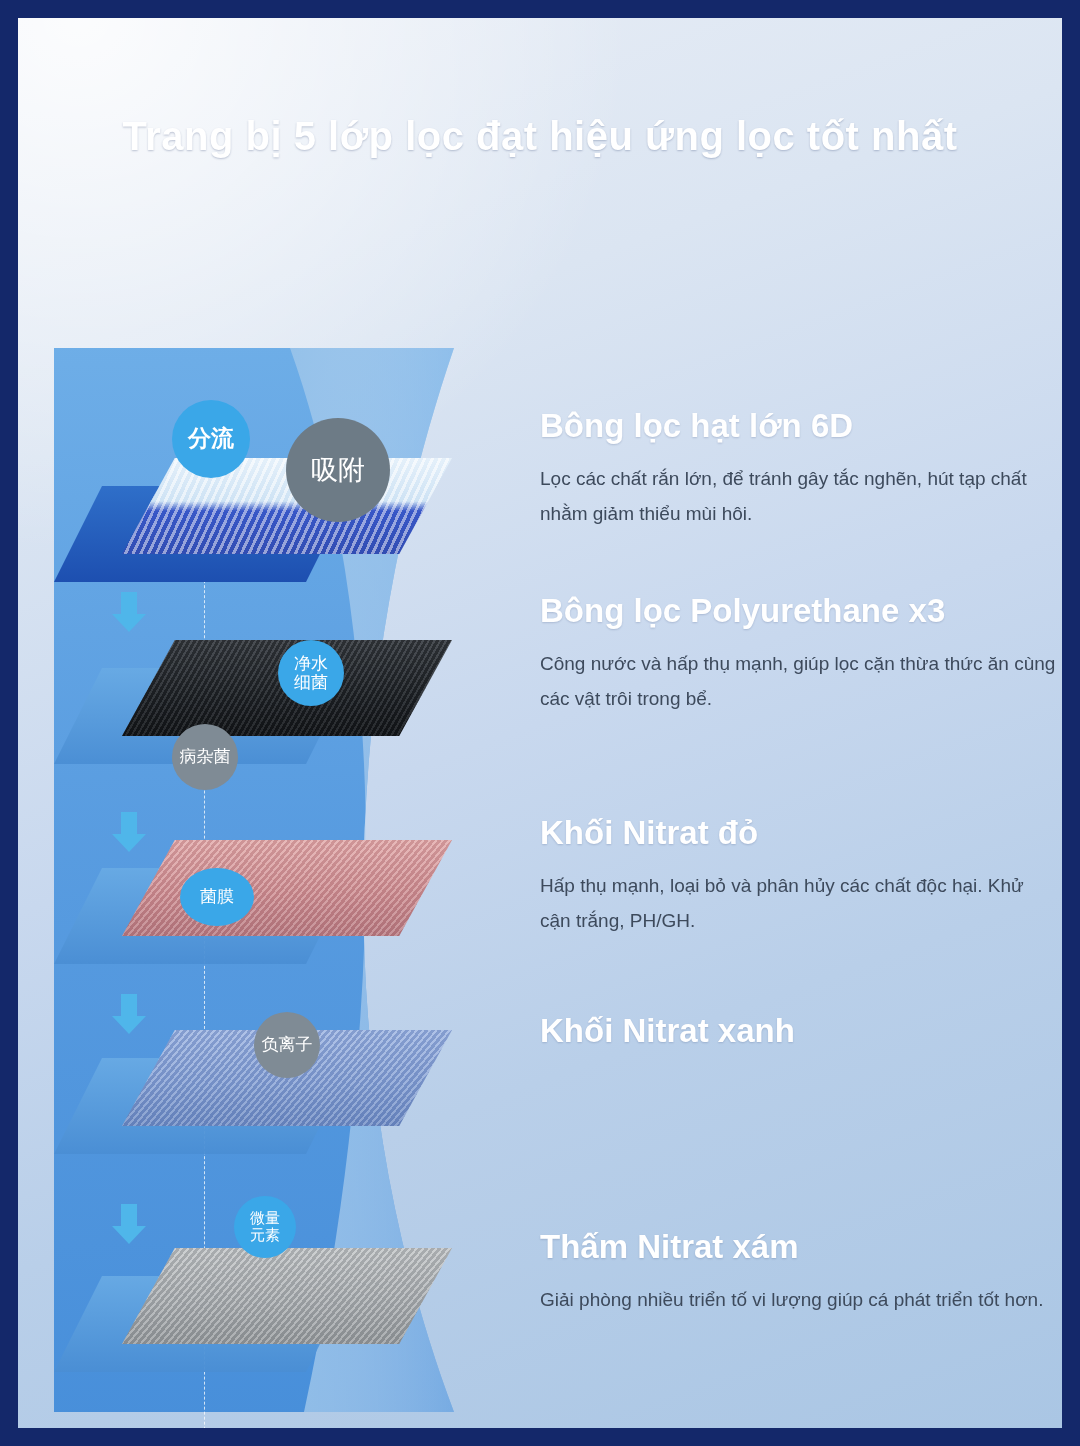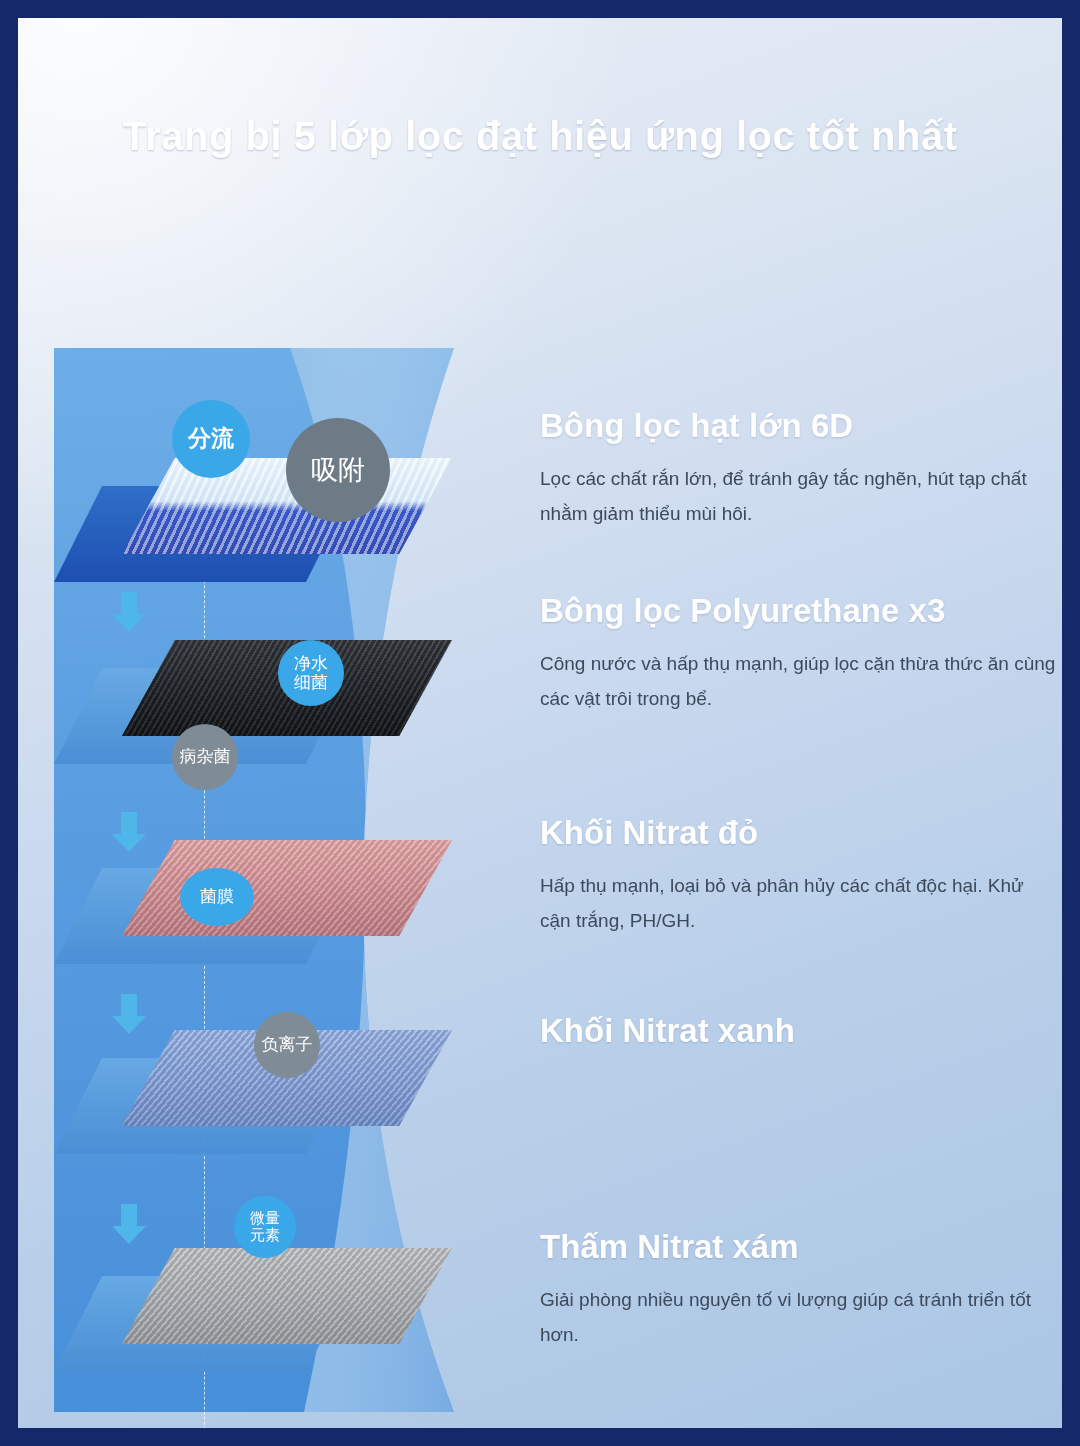--- a/index.html
+++ b/index.html
@@ -269,17 +269,17 @@
       <h2>Khối Nitrat đỏ</h2>
       <p>Hấp thụ mạnh, loại bỏ và phân hủy các chất độc hại. Khử cận trắng, PH/GH.</p>
     </div>
 
     <div class="block" style="top:672px;">
       <h2>Khối Nitrat xanh</h2>
     </div>
 
     <div class="block" style="top:888px;">
       <h2>Thấm Nitrat xám</h2>
-      <p>Giải phòng nhiều nguyên tố vi lượng giúp cá tránh triển tốt hơn.</p>
+      <p>Giải phòng nhiều triển tố vi lượng giúp cá phát triển tốt hơn.</p>
     </div>
 
   </div>
 </div>
 
 </body></html>

